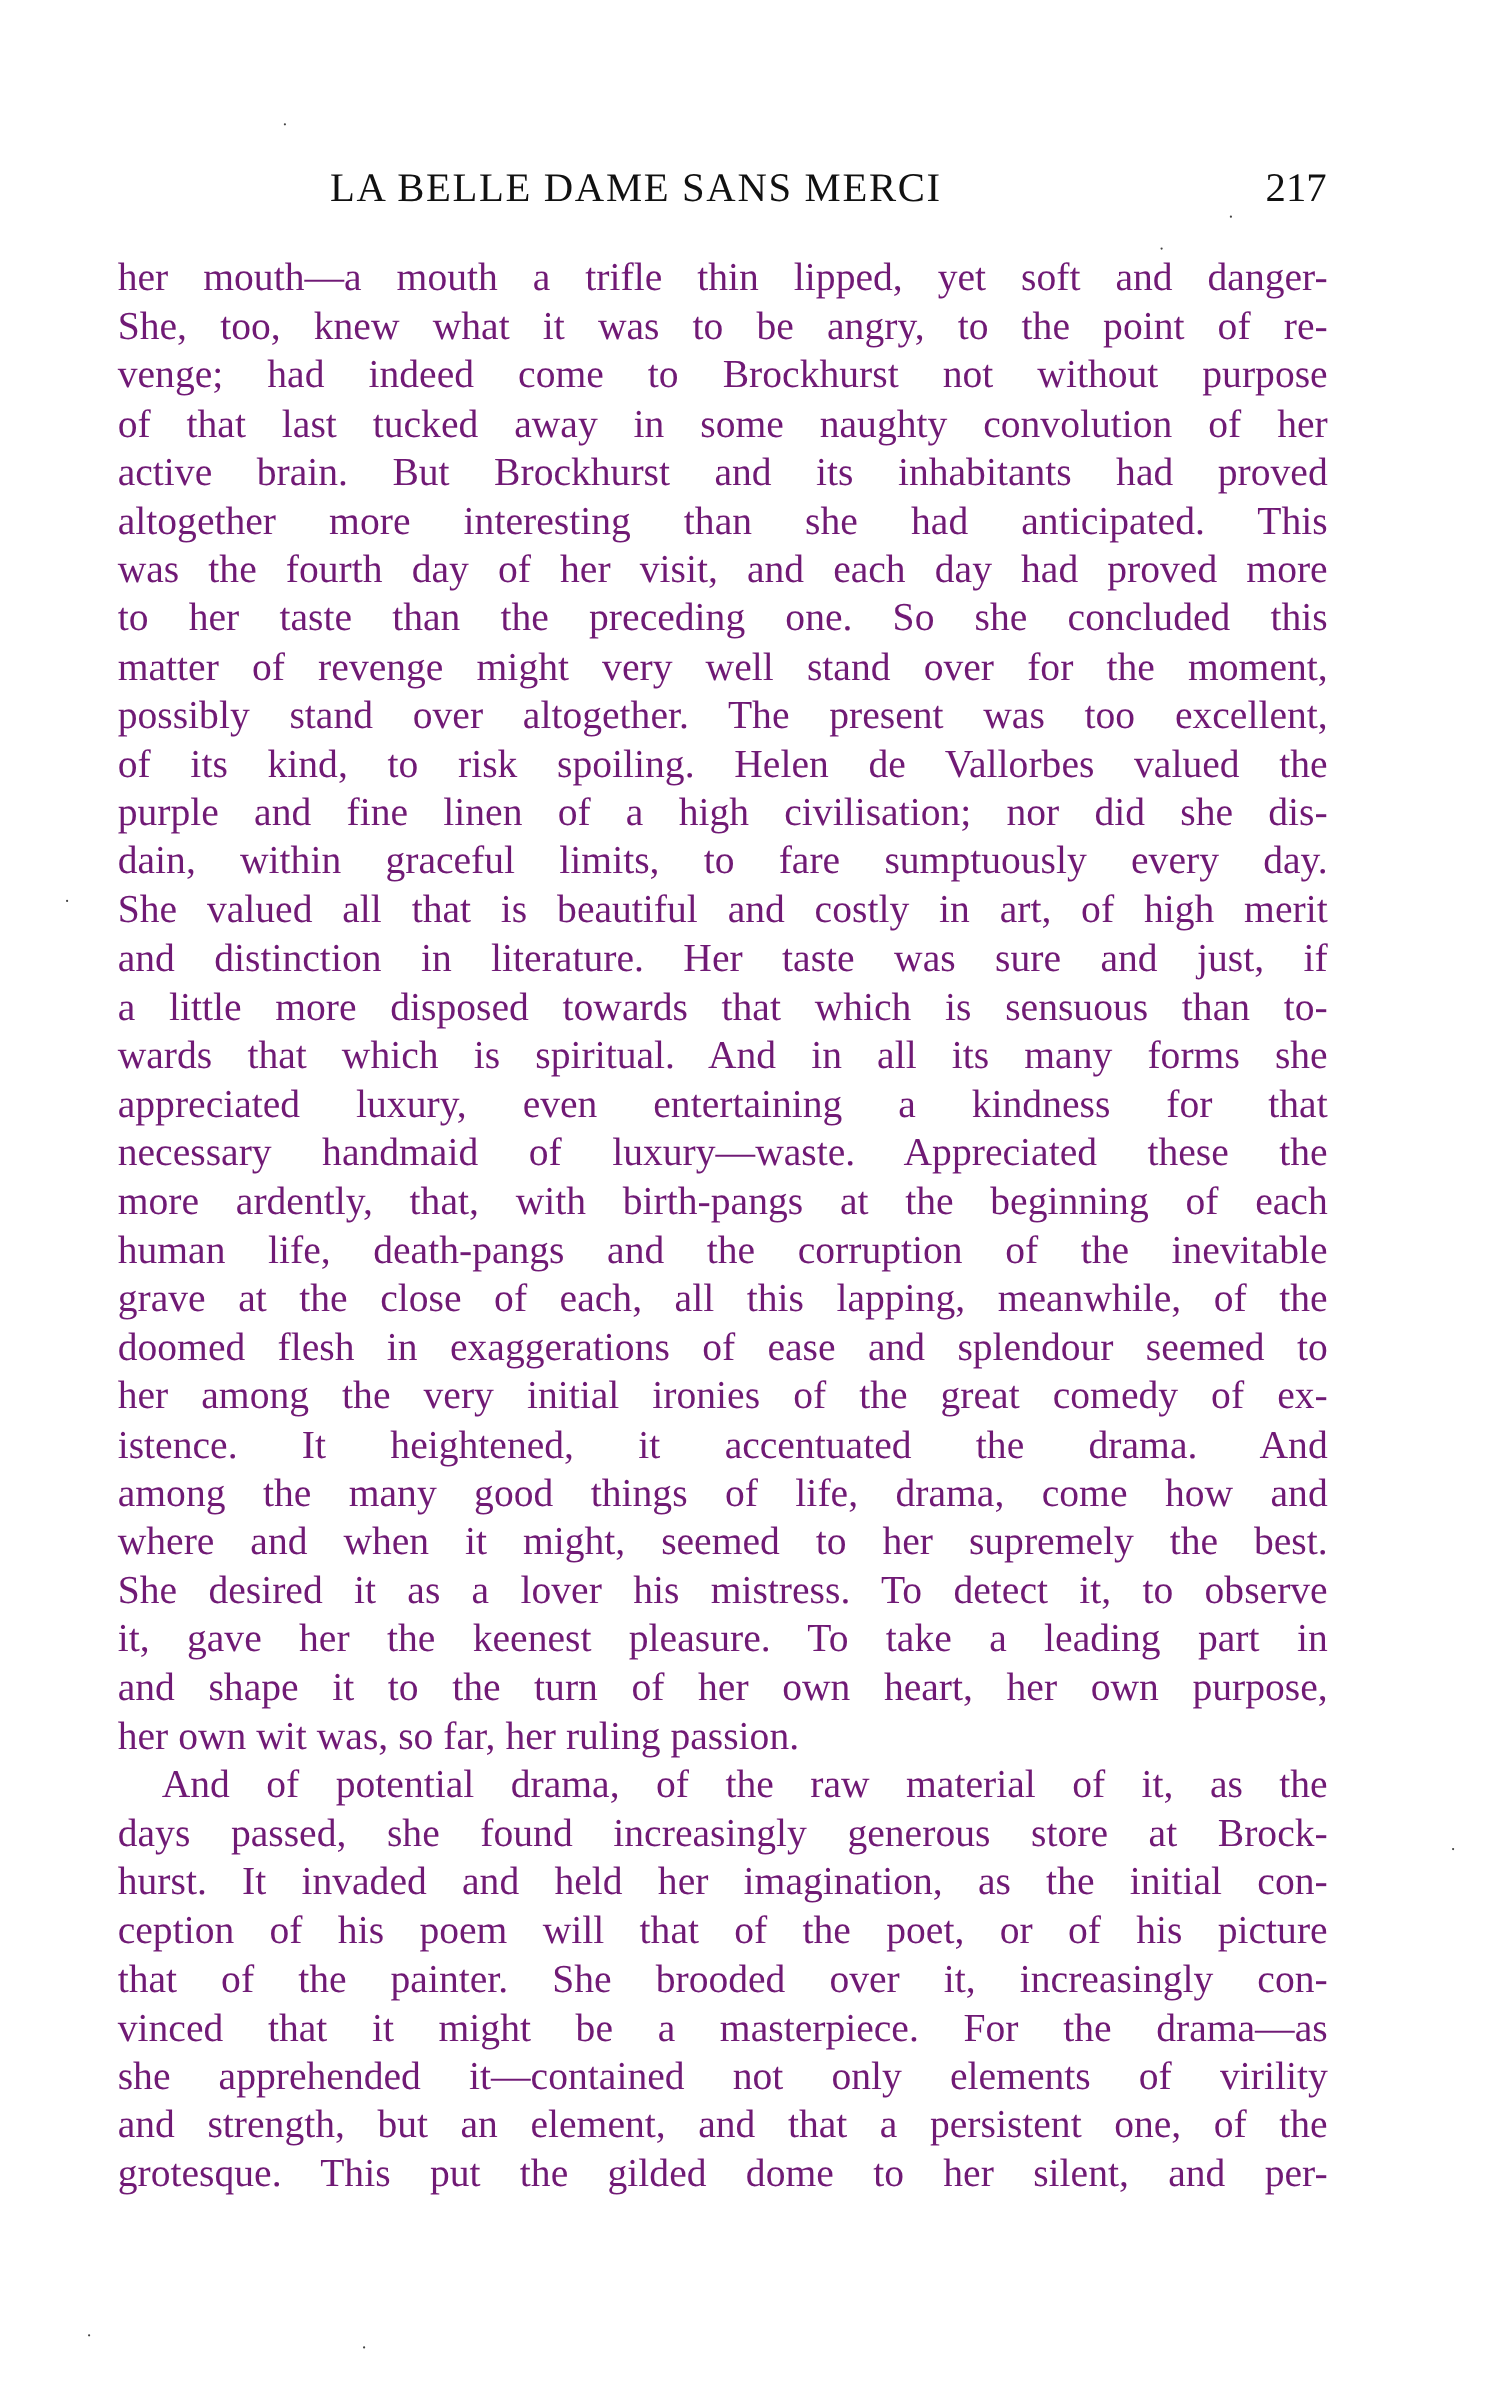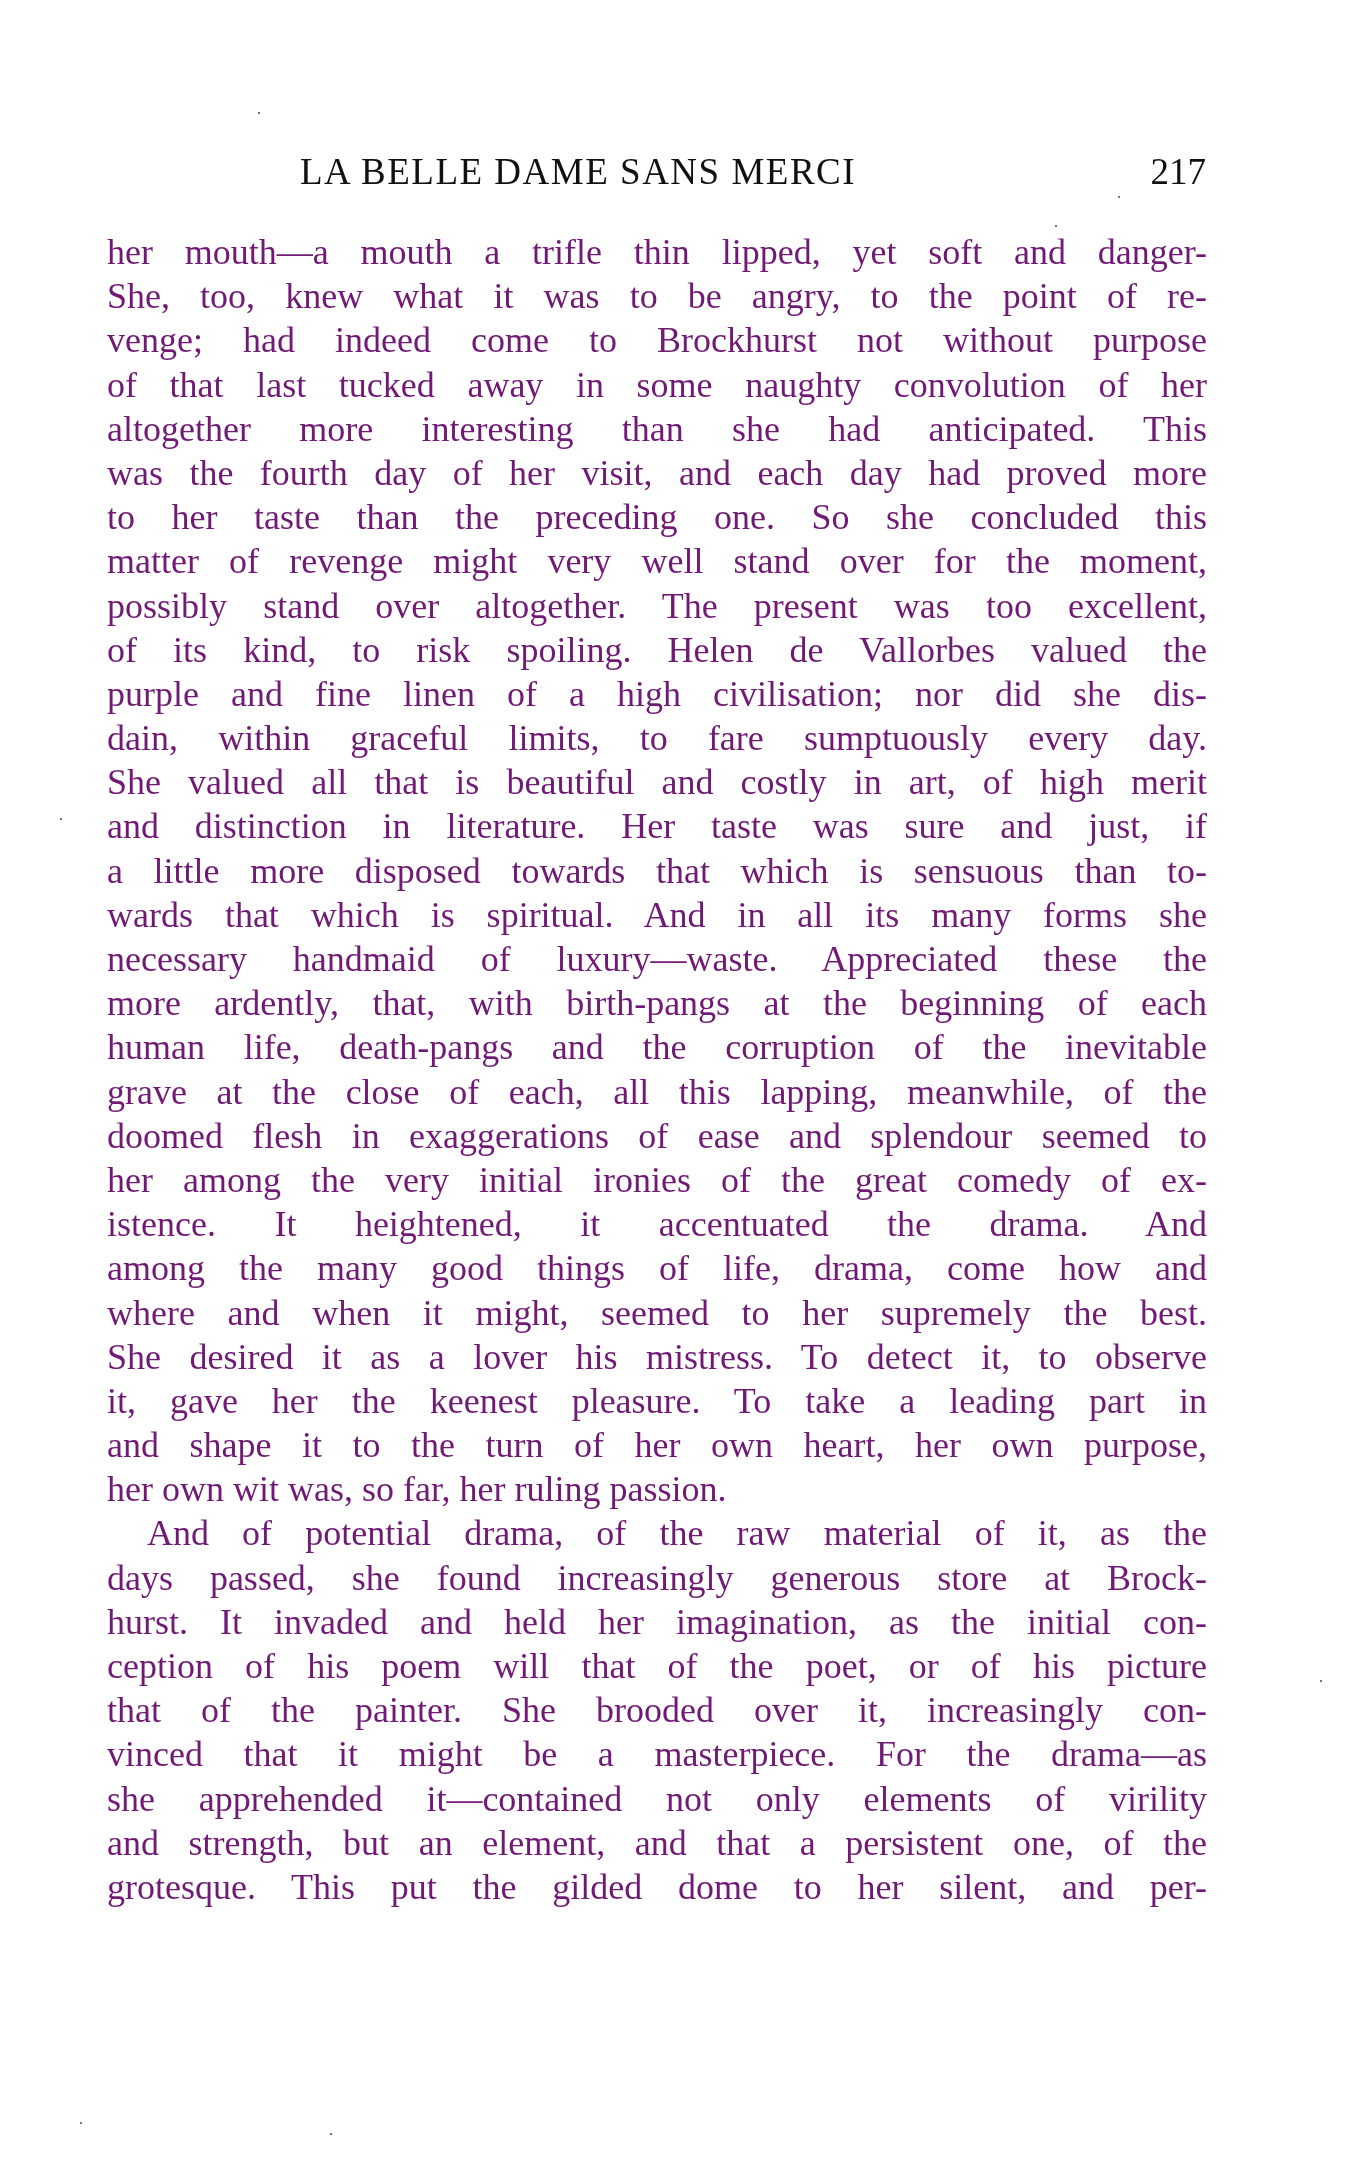--- a/index.html
+++ b/index.html
@@ -39,32 +39,34 @@
   <div class="running-head">
     <span class="running-title">LA BELLE DAME SANS MERCI</span>
     <span class="page-number">217</span>
   </div>
 
   <div class="body-text">
     <span class="line">her mouth—a mouth a trifle thin lipped, yet soft and danger-</span>
     <span class="line">She, too, knew what it was to be angry, to the point of re-</span>
     <span class="line">venge; had indeed come to Brockhurst not without purpose</span>
     <span class="line">of that last tucked away in some naughty convolution of her</span>
+    <span class="line">active brain. But Brockhurst and its inhabitants had proved</span>
     <span class="line">altogether more interesting than she had anticipated. This</span>
     <span class="line">was the fourth day of her visit, and each day had proved more</span>
     <span class="line">to her taste than the preceding one. So she concluded this</span>
     <span class="line">matter of revenge might very well stand over for the moment,</span>
     <span class="line">possibly stand over altogether. The present was too excellent,</span>
     <span class="line">of its kind, to risk spoiling. Helen de Vallorbes valued the</span>
     <span class="line">purple and fine linen of a high civilisation; nor did she dis-</span>
     <span class="line">dain, within graceful limits, to fare sumptuously every day.</span>
     <span class="line">She valued all that is beautiful and costly in art, of high merit</span>
     <span class="line">and distinction in literature. Her taste was sure and just, if</span>
     <span class="line">a little more disposed towards that which is sensuous than to-</span>
     <span class="line">wards that which is spiritual. And in all its many forms she</span>
+    <span class="line">appreciated luxury, even entertaining a kindness for that</span>
     <span class="line">necessary handmaid of luxury—waste. Appreciated these the</span>
     <span class="line">more ardently, that, with birth-pangs at the beginning of each</span>
     <span class="line">human life, death-pangs and the corruption of the inevitable</span>
     <span class="line">grave at the close of each, all this lapping, meanwhile, of the</span>
     <span class="line">doomed flesh in exaggerations of ease and splendour seemed to</span>
     <span class="line">her among the very initial ironies of the great comedy of ex-</span>
     <span class="line">istence. It heightened, it accentuated the drama. And</span>
     <span class="line">among the many good things of life, drama, come how and</span>
     <span class="line">where and when it might, seemed to her supremely the best.</span>
     <span class="line">She desired it as a lover his mistress. To detect it, to observe</span>

